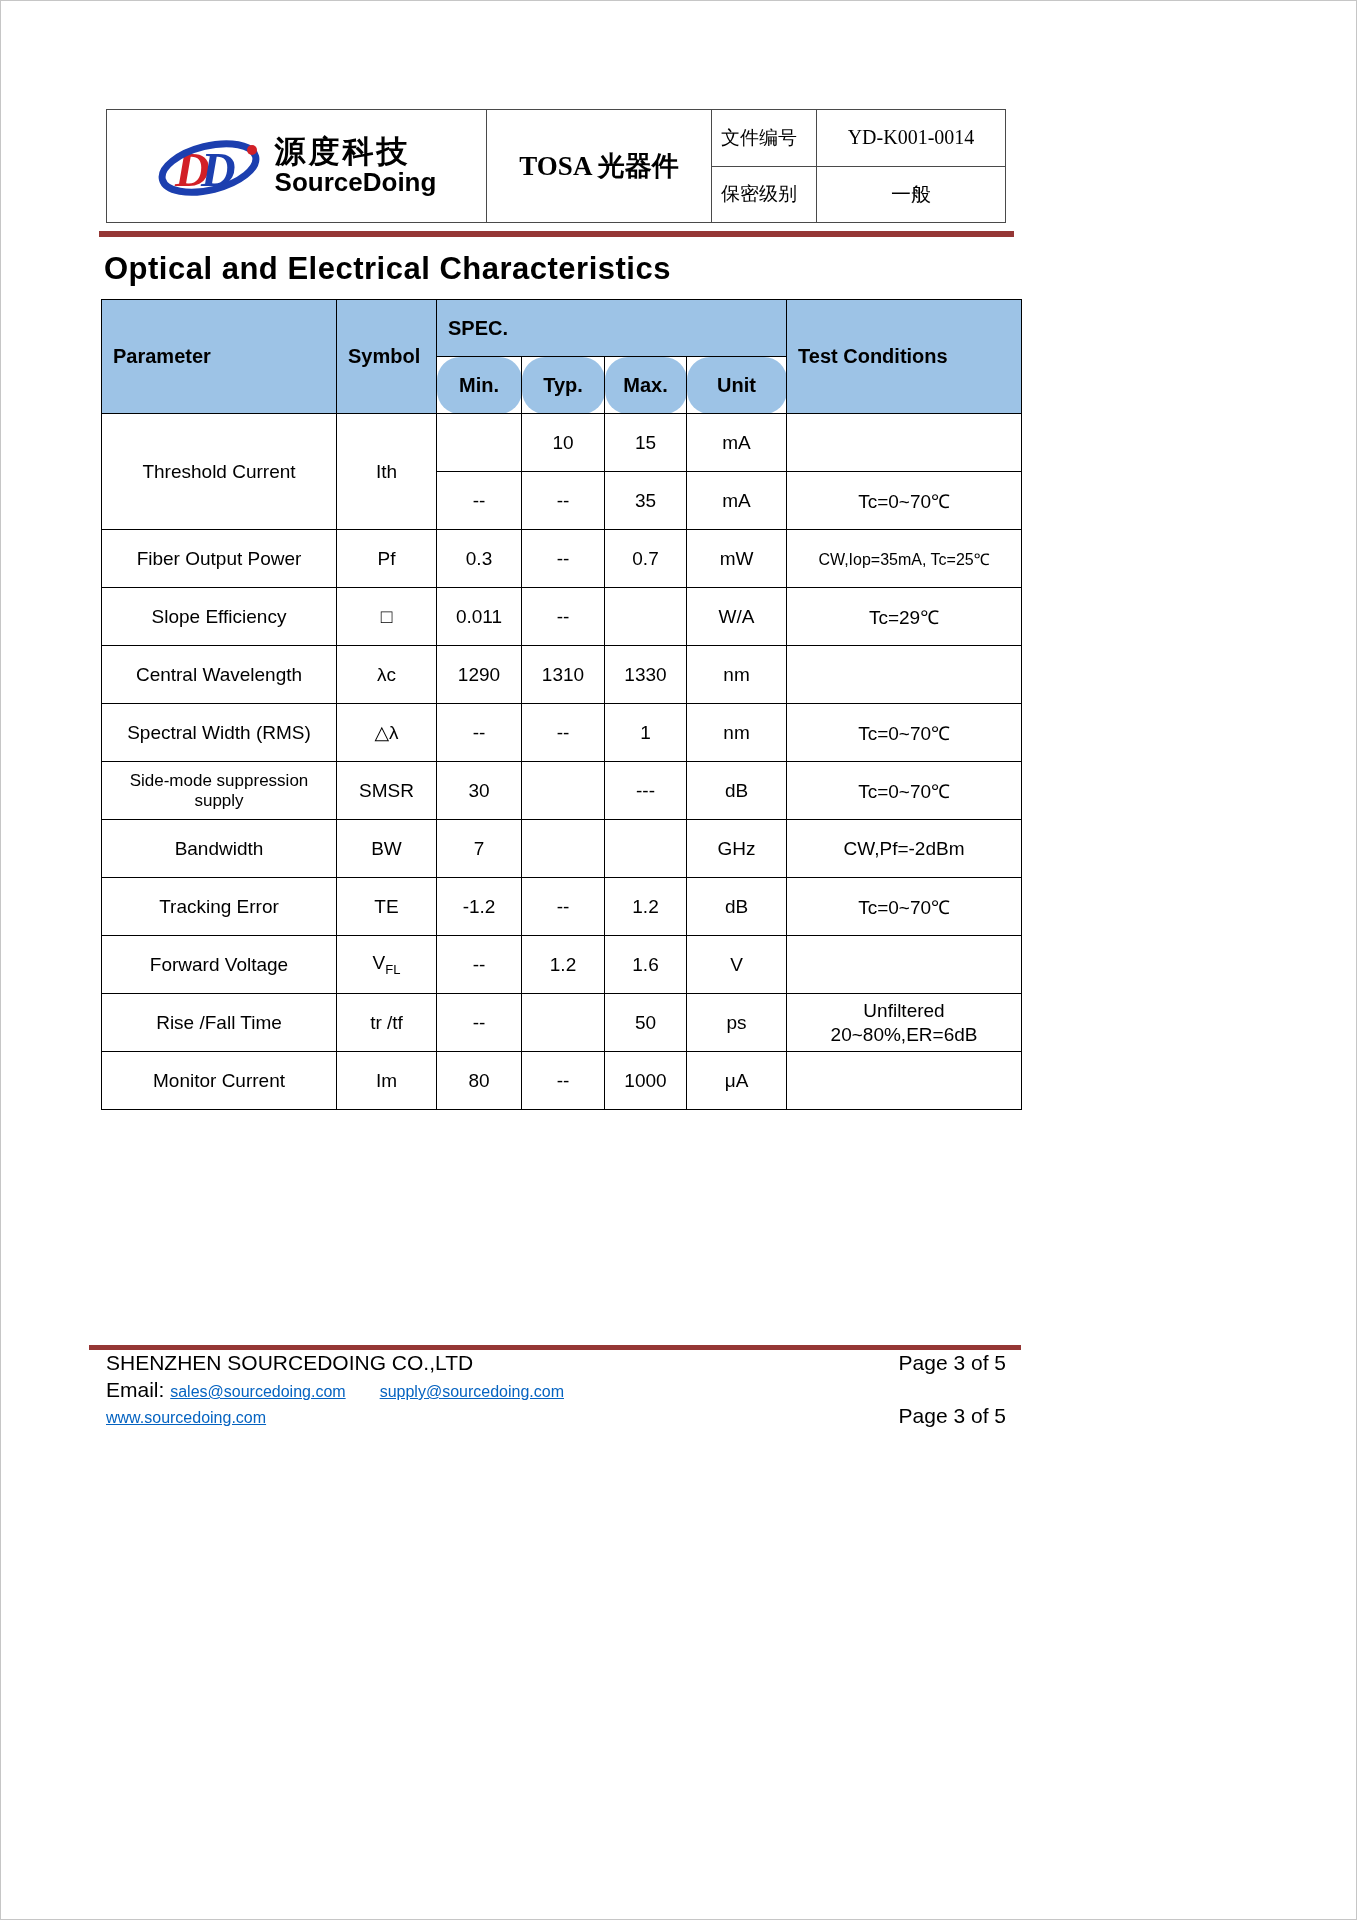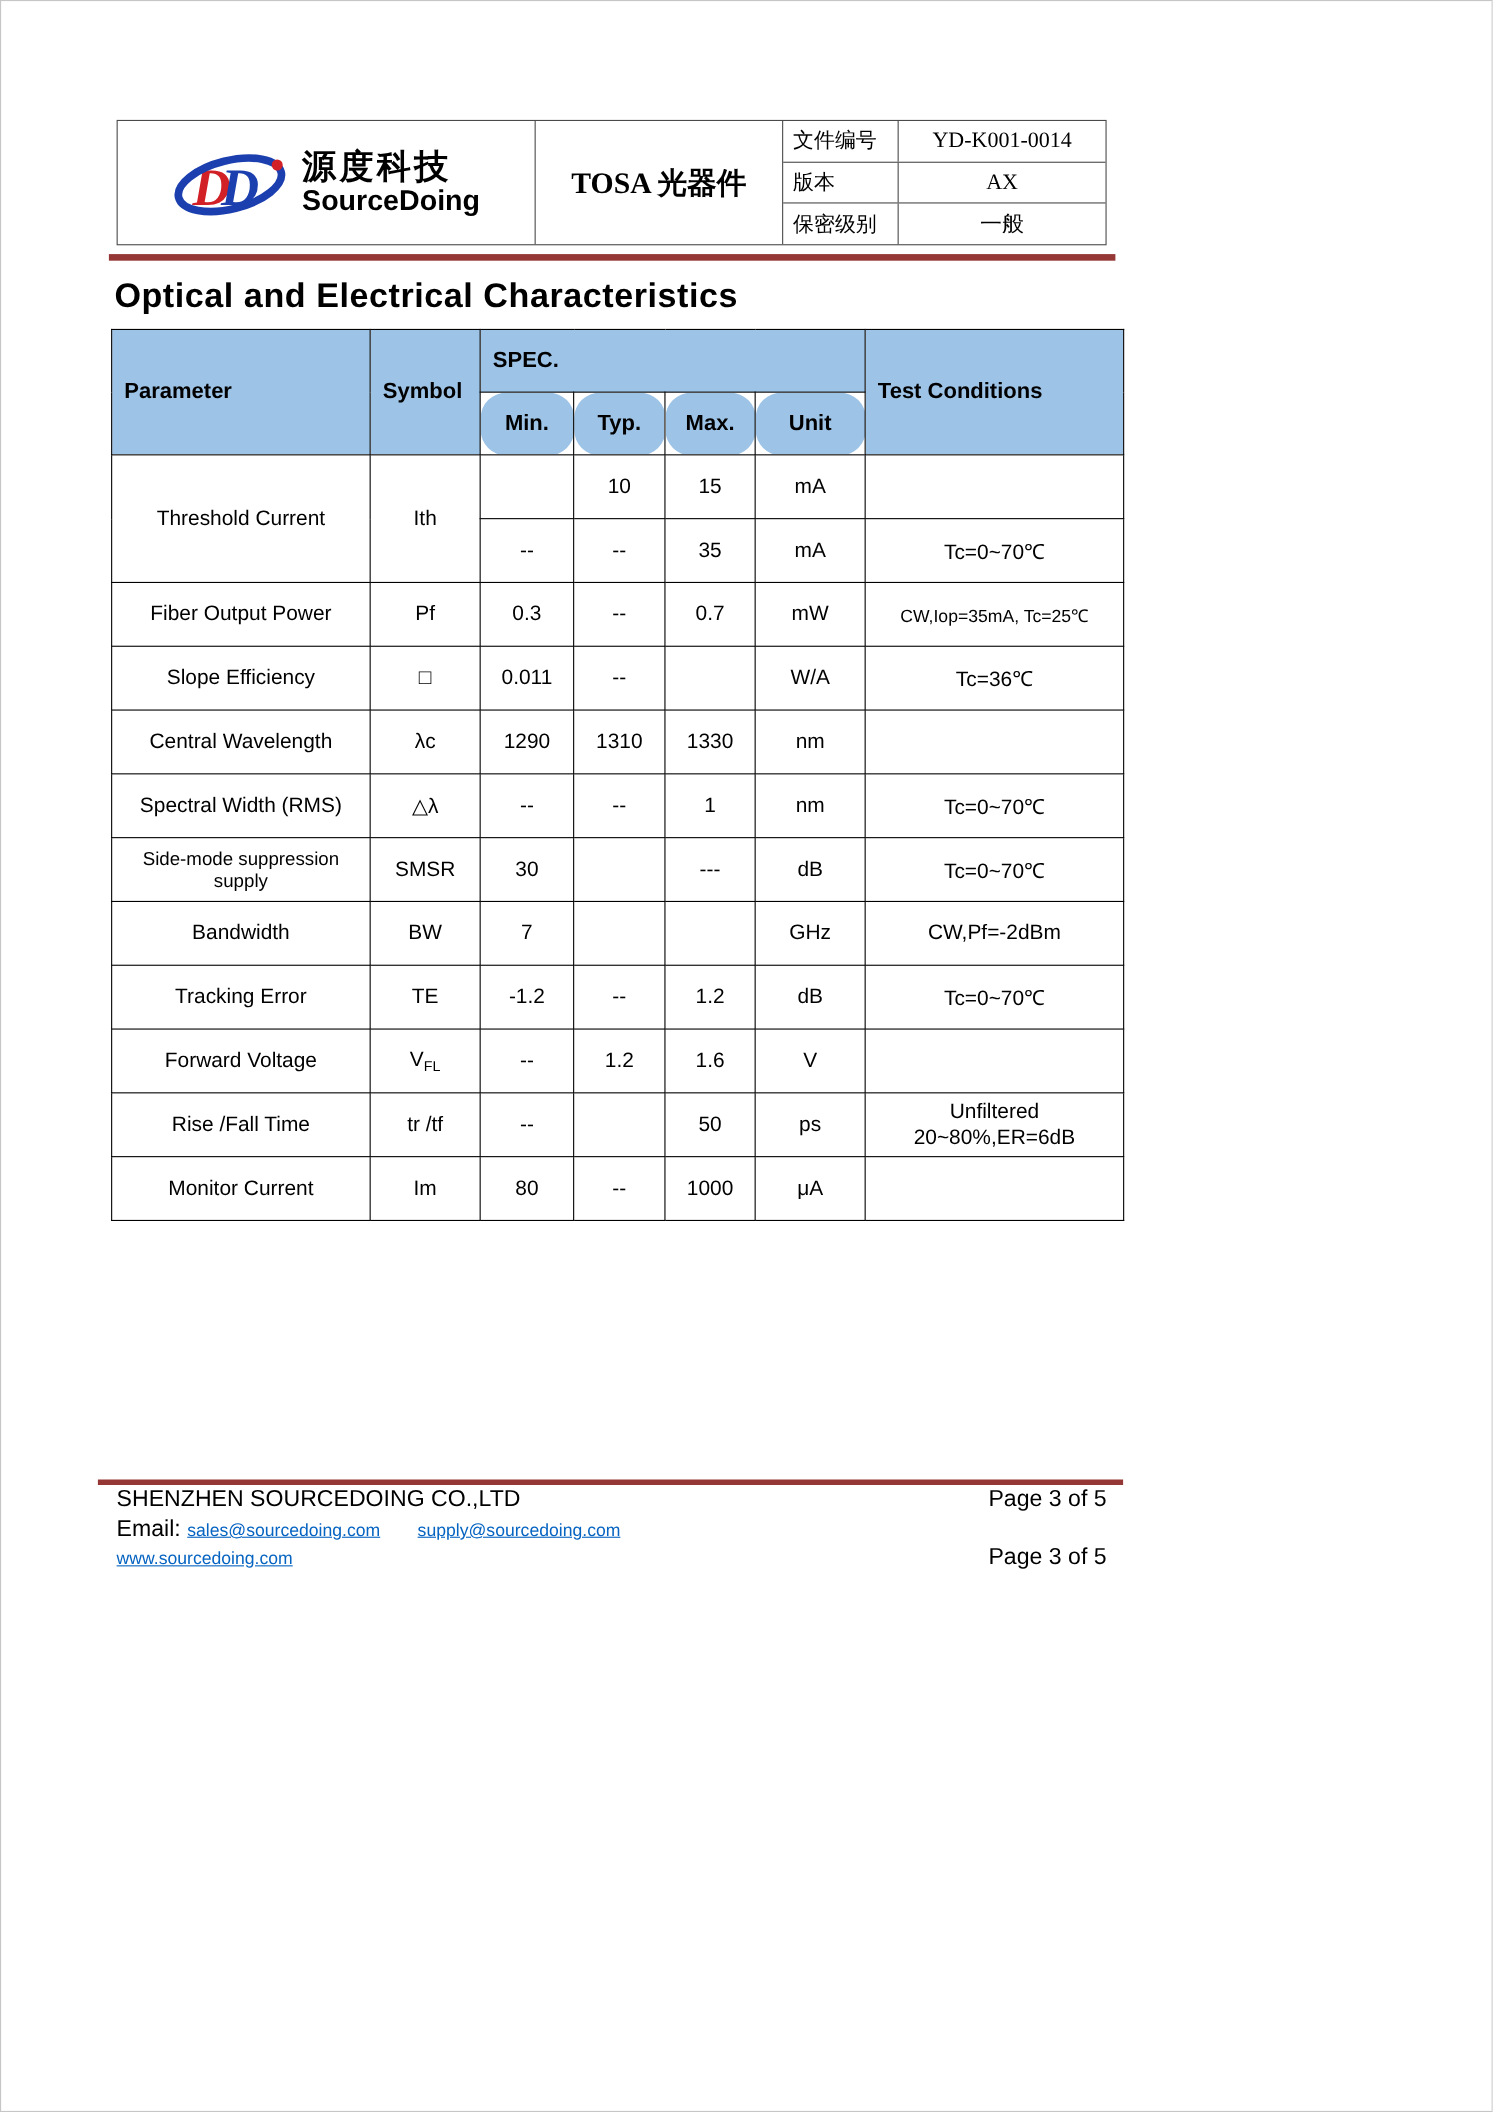--- a/index.html
+++ b/index.html
@@ -86,24 +86,20 @@
       <div class="logo-text">
         <div class="logo-cn">源度科技</div>
         <div class="logo-en">SourceDoing</div>
       </div>
     </div>
     <div class="title-cell">TOSA 光器件</div>
     <div class="meta-cell">
       <div class="meta-row">
         <div class="meta-label">文件编号</div>
         <div class="meta-value">YD-K001-0014</div>
-      </div>
-      <div class="meta-row">
-        <div class="meta-label">版本</div>
-        <div class="meta-value">AX</div>
       </div>
       <div class="meta-row">
         <div class="meta-label">保密级别</div>
         <div class="meta-value">一般</div>
       </div>
     </div>
   </div>
 
   <div class="red-rule"></div>
 
@@ -160,21 +156,21 @@
         <td class="small-test">CW,Iop=35mA, Tc=25℃</td>
       </tr>
 
       <tr class="drow">
         <td>Slope Efficiency</td>
         <td>□</td>
         <td>0.011</td>
         <td>--</td>
         <td></td>
         <td>W/A</td>
-        <td>Tc=36℃</td>
+        <td>Tc=29℃</td>
       </tr>
 
       <tr class="drow">
         <td>Central Wavelength</td>
         <td>λc</td>
         <td>1290</td>
         <td>1310</td>
         <td>1330</td>
         <td>nm</td>
         <td></td>

